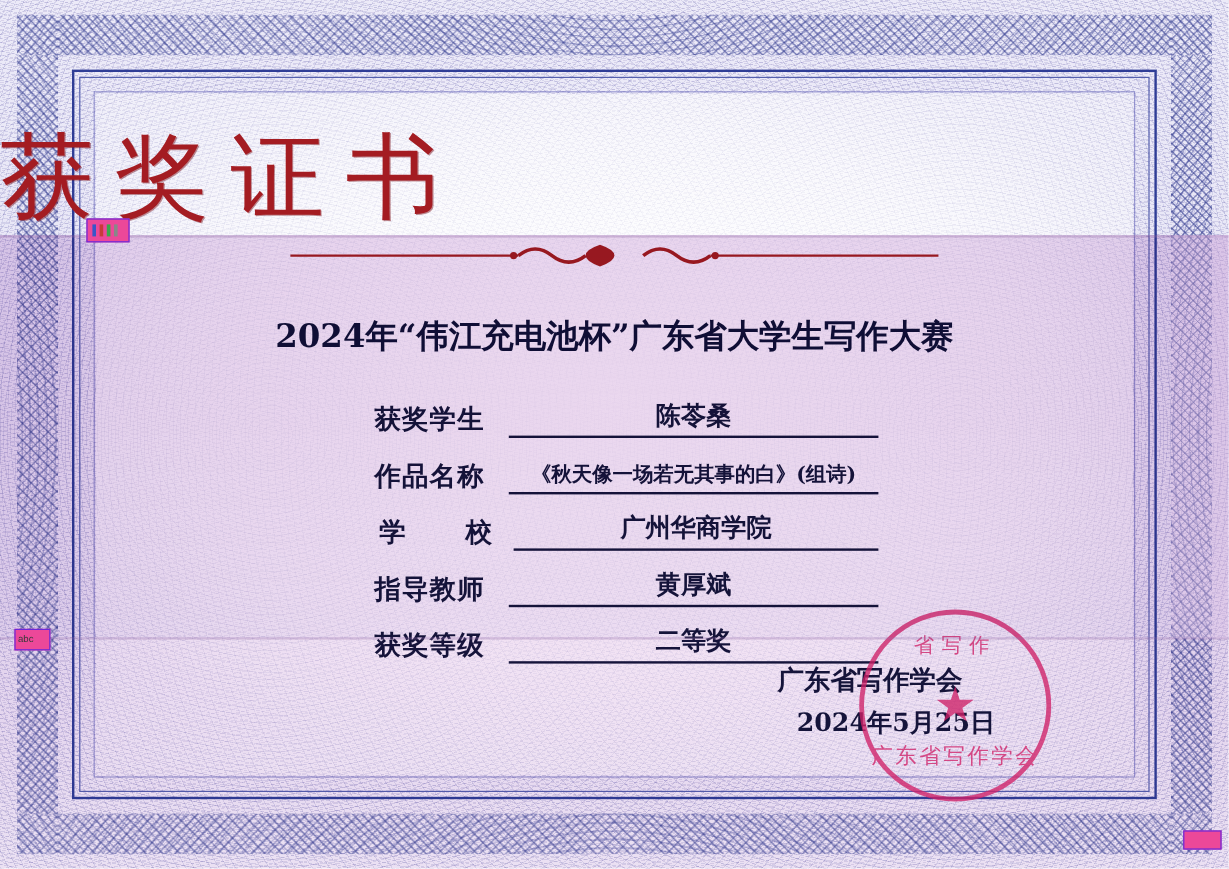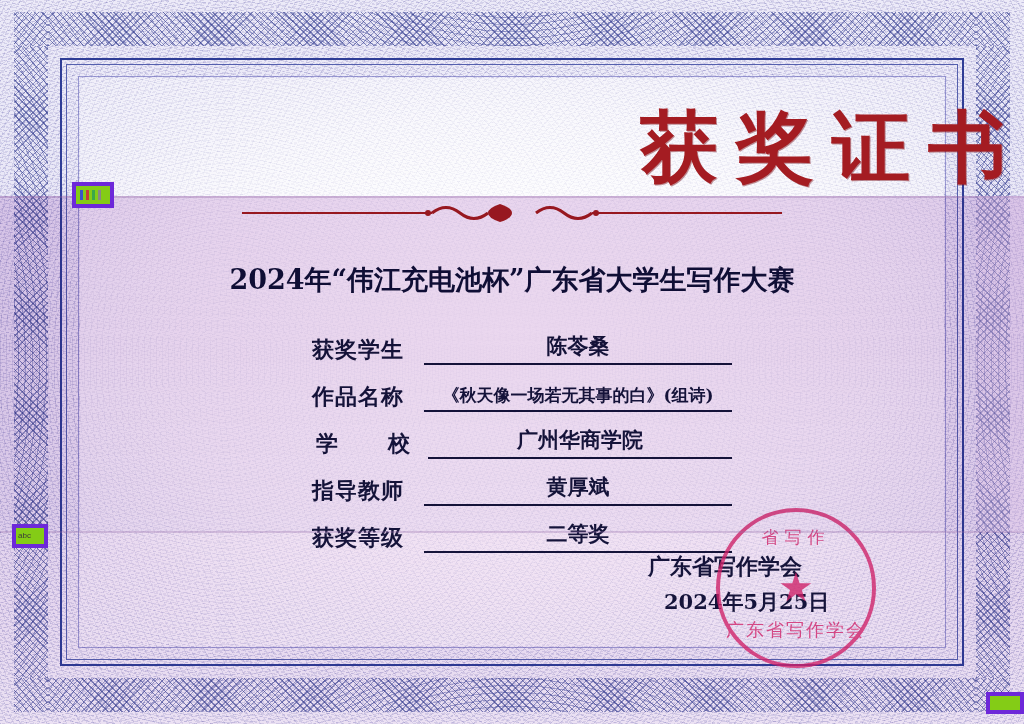--- a/index.html
+++ b/index.html
@@ -86,24 +86,24 @@
     left: 80px; top: 78px; right: 80px; bottom: 78px;
     background: radial-gradient(ellipse 80% 70% at 50% 45%, rgba(255,255,255,0.92) 0%, rgba(255,255,255,0.62) 55%, rgba(255,255,255,0.15) 100%);
     pointer-events: none;
   }
 
   
   .title {
     position: absolute;
     left: 0; right: 0;
     top: 96px;
-    text-align: right;
+    text-align: left;
     font-size: 78px;
     letter-spacing: 18px;
-    font-weight: 700;
+    font-weight: 400;
     color: #a41c22;
     font-family: "DejaVu Serif", "Liberation Serif", serif;
     text-shadow: 1px 1px 0 rgba(120,10,20,0.45);
     white-space: nowrap;
   }
 
   
   .flourish {
     position: absolute;
     left: 50%;
@@ -268,22 +268,22 @@
   .overlay-right-strip {
     position: absolute;
     left: 976px; top: 196px; width: 48px; height: 336px;
     background: rgba(225,198,232,0.35);
     pointer-events: none;
   }
 
   
   .chip {
     position: absolute;
-    background: #84cc16;
-    border: 4px solid #6d28d9;
+    background: #ec4899;
+    border: 1px solid #6d28d9;
     overflow: hidden;
   }
   .chip-a { left: 72px; top: 182px; width: 34px; height: 18px; }
   .chip-a .bar { position:absolute; top:4px; width:3px; height:10px; }
   .chip-b { left: 12px; top: 524px; width: 28px; height: 16px; font-size: 8px; color:#333; }
   .chip-c { left: 986px; top: 692px; width: 30px; height: 14px; }
 
   .tiny-text {
     position: absolute;
     font-size: 8px;

